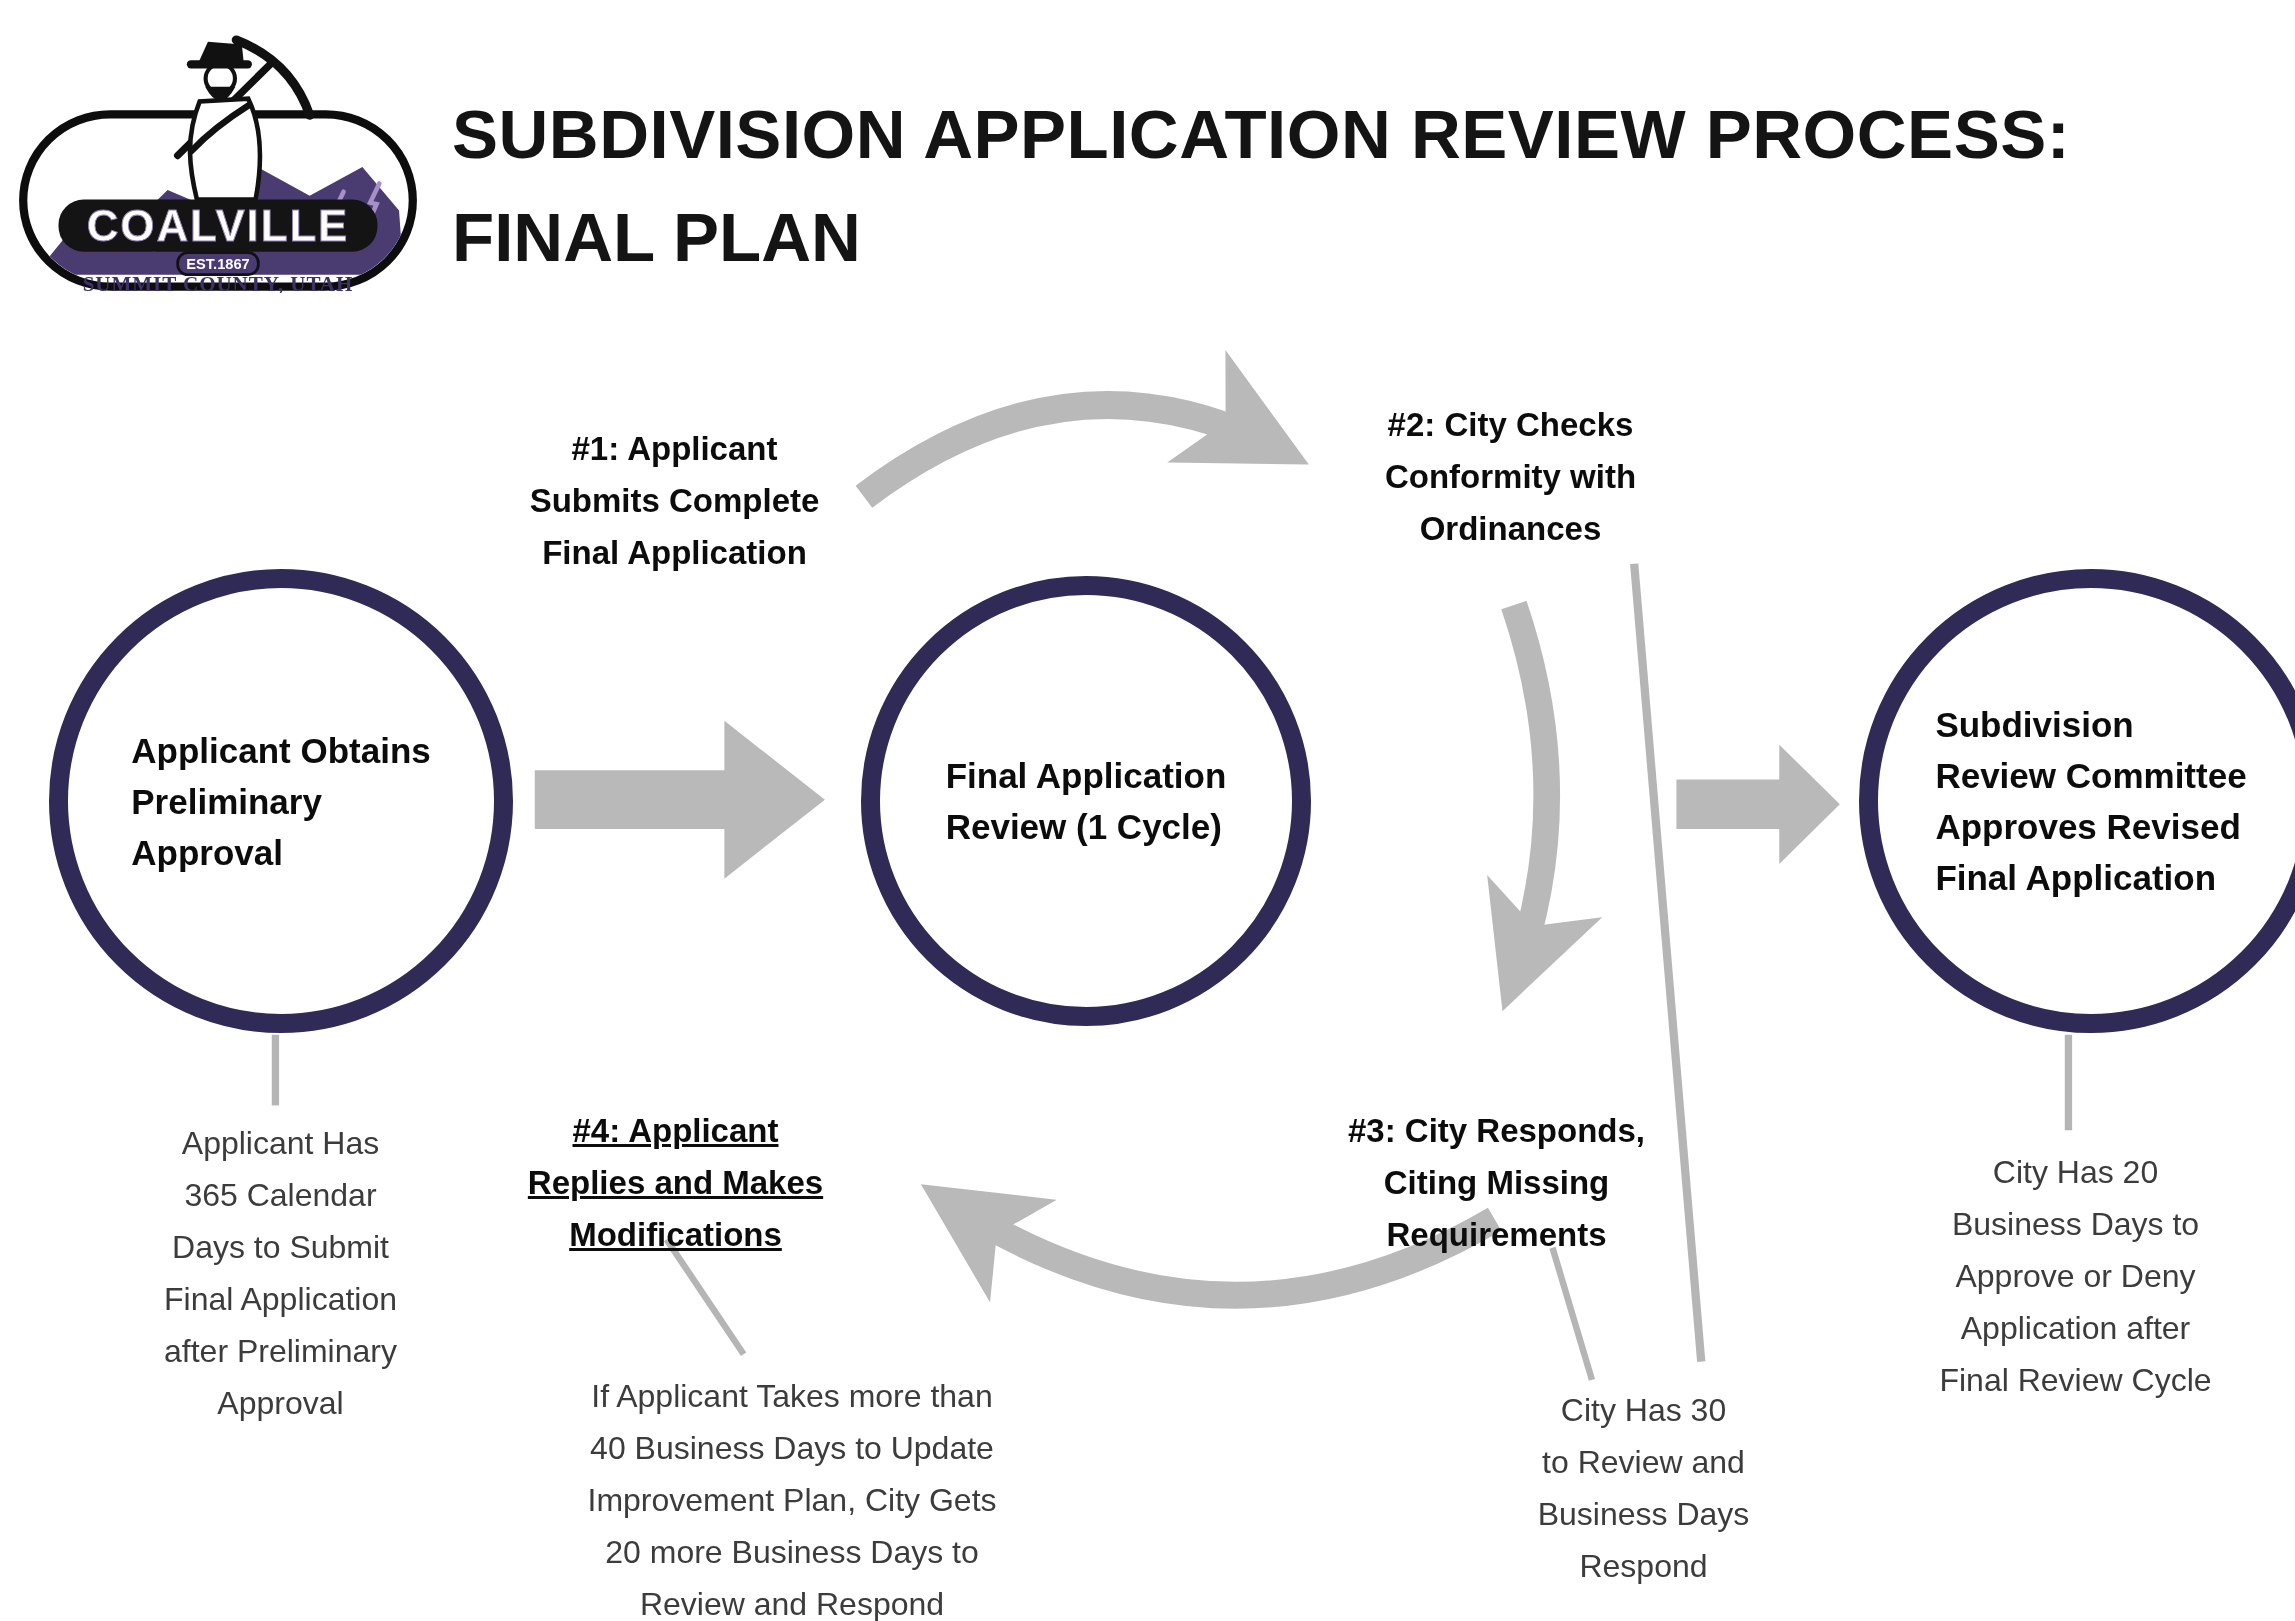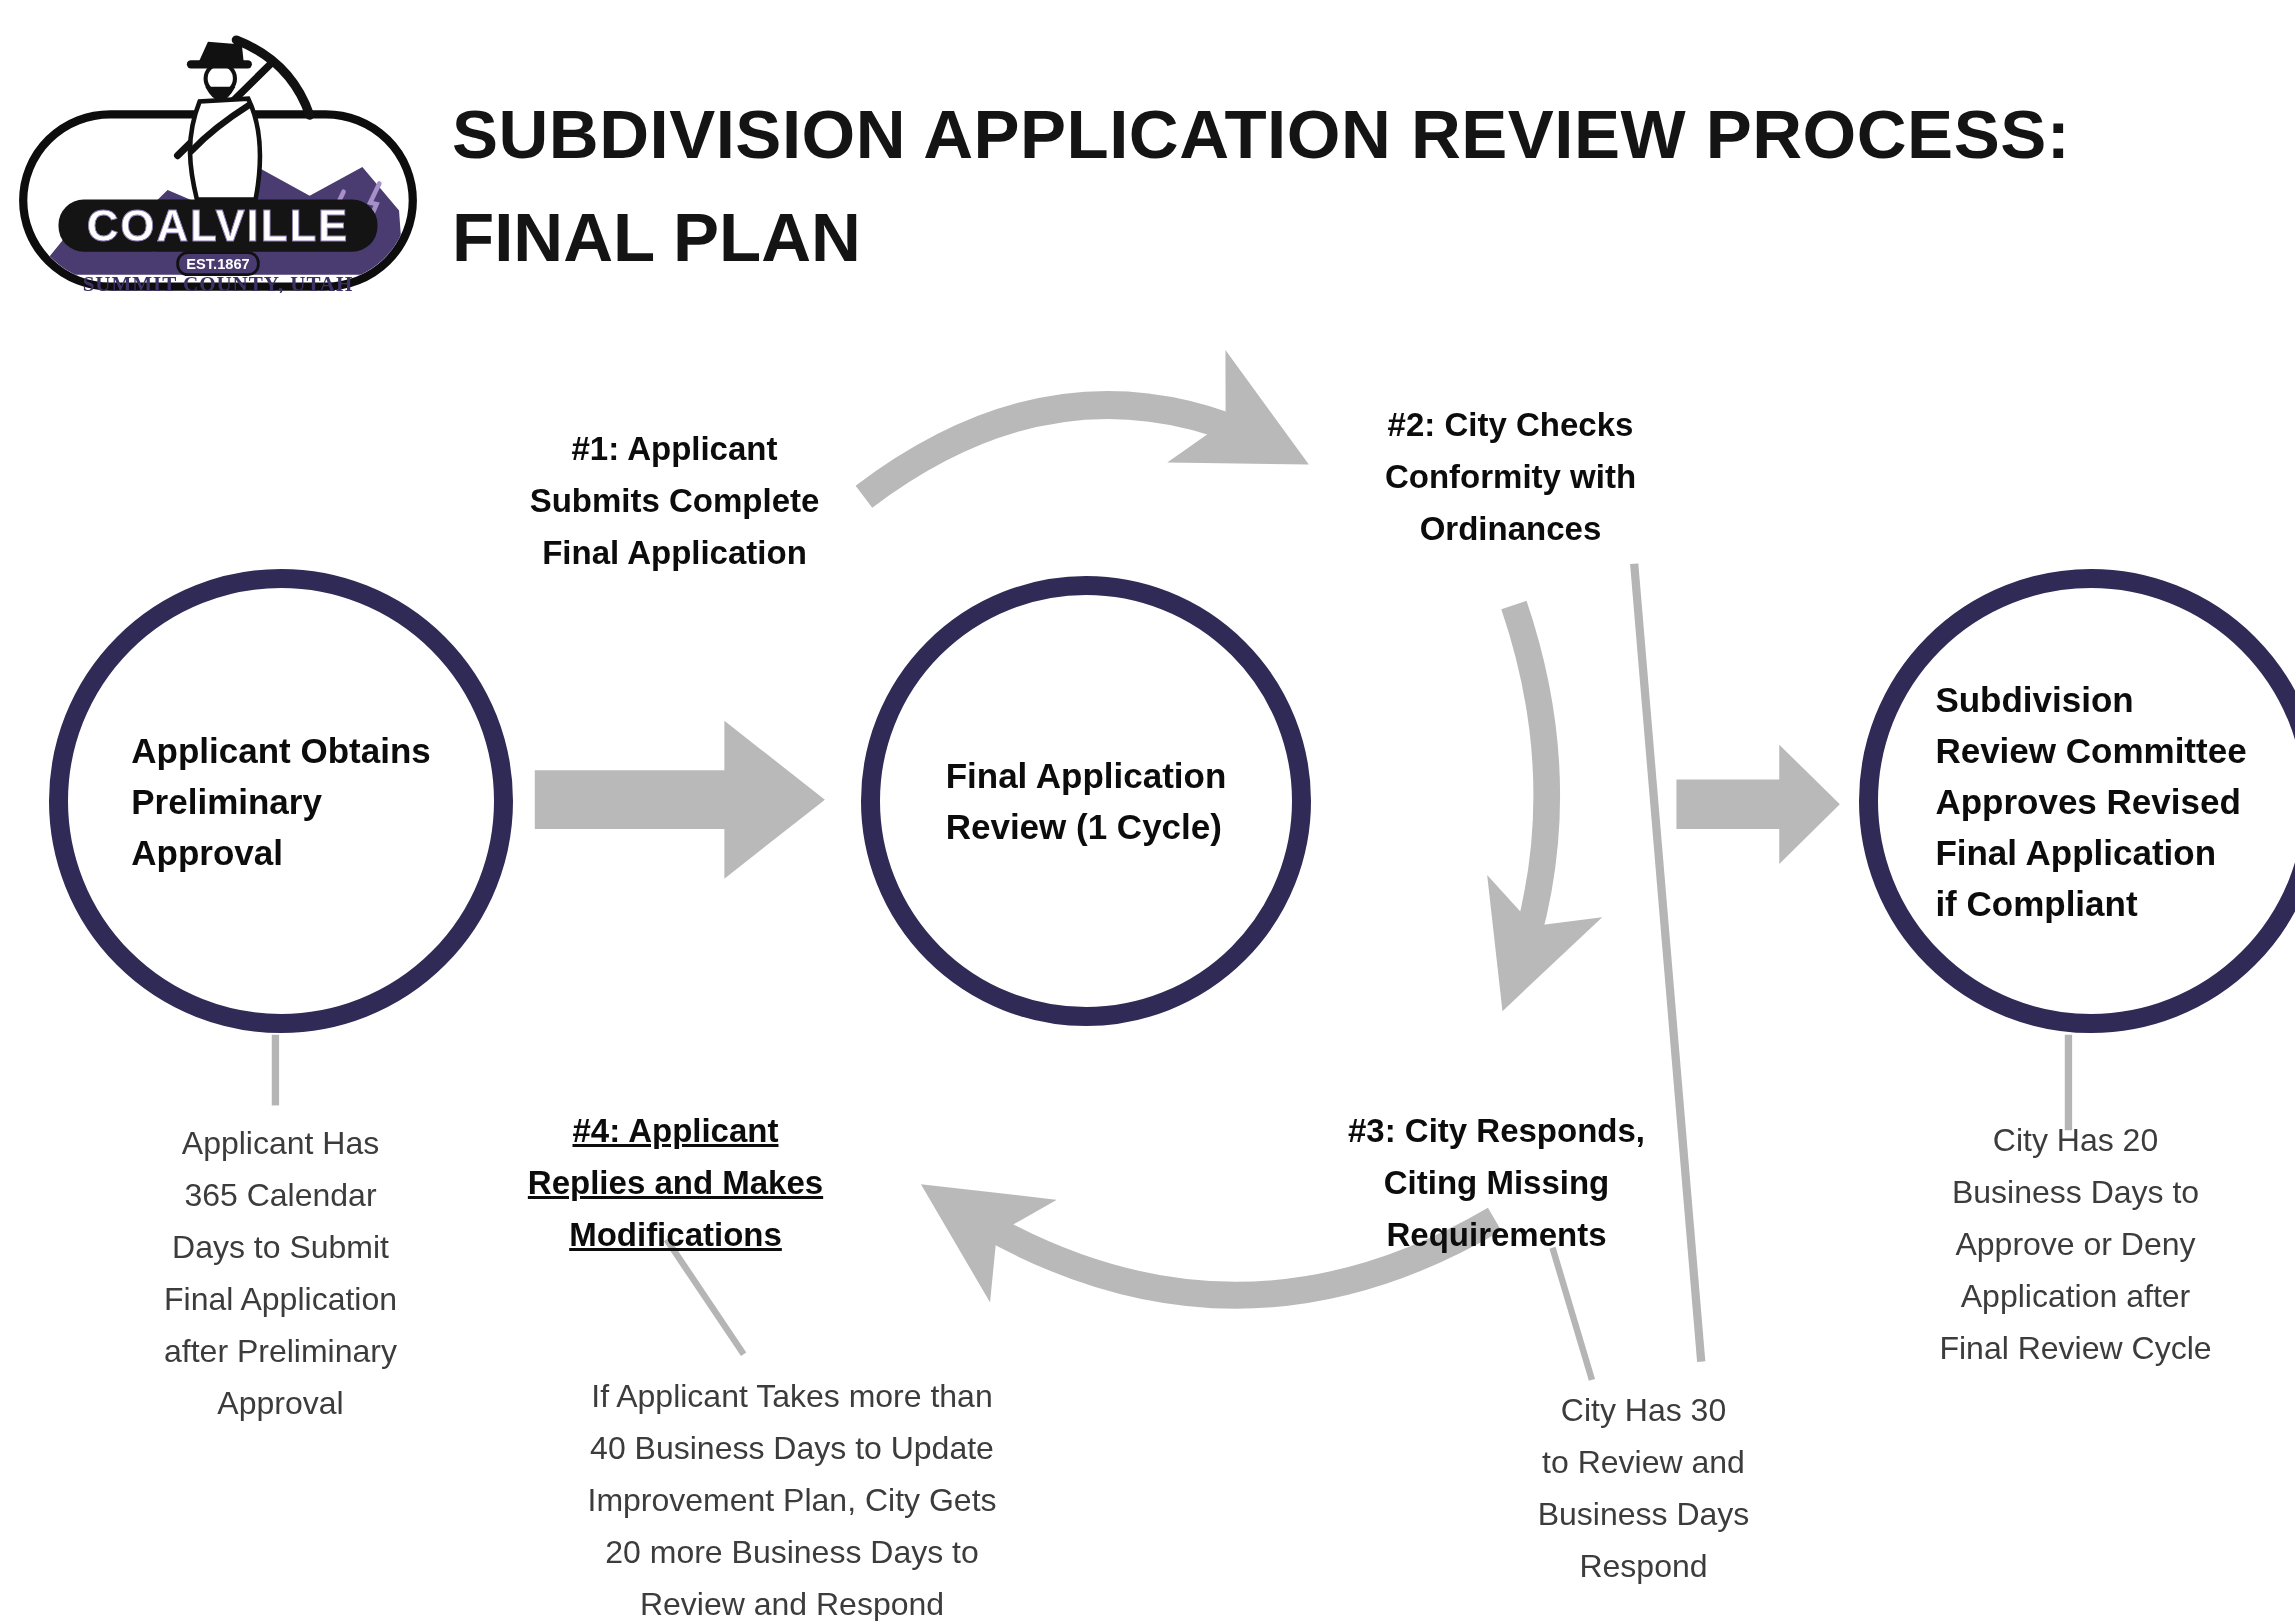--- a/index.html
+++ b/index.html
@@ -105,21 +105,20 @@
       <div>Review (1 Cycle)</div>
     </div>
   </div>
 
   <div class="circle" style="left:1859px;top:569px;width:464px;height:464px;">
     <div class="ctxt">
       <div>Subdivision</div>
       <div>Review Committee</div>
       <div>Approves Revised</div>
       <div>Final Application</div>
-      <div>if Compliant</div>
     </div>
   </div>
 
   <div class="step" style="left:468px;top:399px;width:413px;">
     <div>#1: Applicant</div>
     <div>Submits Complete</div>
     <div>Final Application</div>
   </div>
 
   <div class="step" style="left:1304px;top:375px;width:413px;">
@@ -157,21 +156,21 @@
     <div>Review and Respond</div>
   </div>
 
   <div class="note" style="left:1460px;top:1384px;width:367px;">
     <div>City Has 30</div>
     <div>to Review and</div>
     <div>Business Days</div>
     <div>Respond</div>
   </div>
 
-  <div class="note" style="left:1869px;top:1114px;width:413px;">
+  <div class="note" style="left:1869px;top:1146px;width:413px;">
     <div>City Has 20</div>
     <div>Business Days to</div>
     <div>Approve or Deny</div>
     <div>Application after</div>
     <div>Final Review Cycle</div>
   </div>
 
 </div>
 
 

